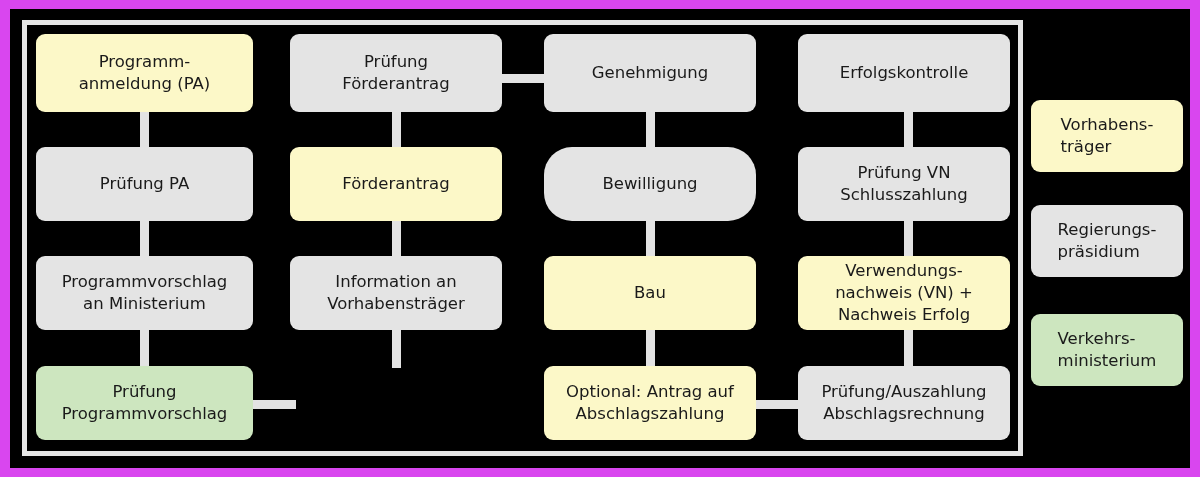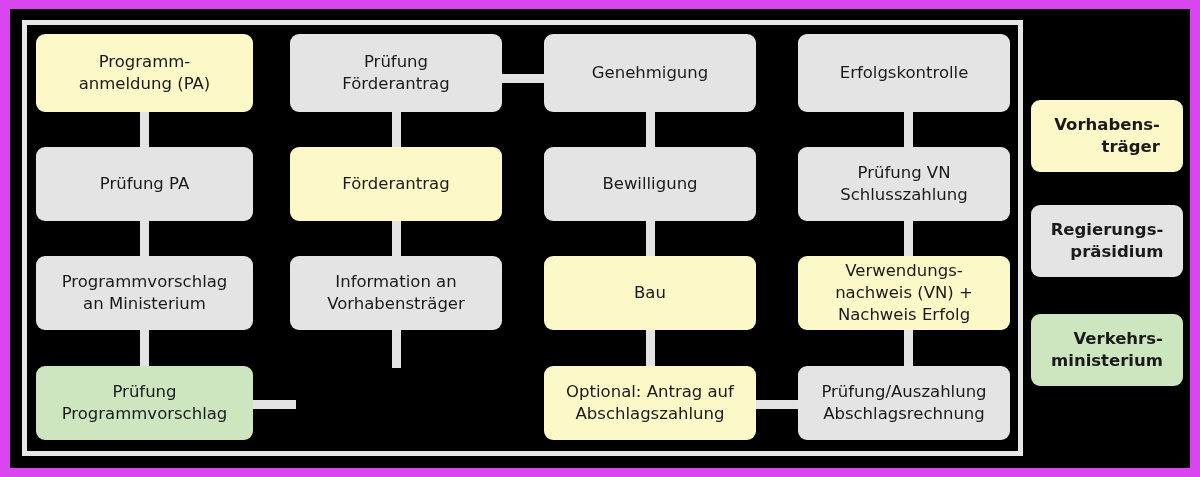--- a/index.html
+++ b/index.html
@@ -76,26 +76,25 @@
   .fill-green  { background: #cde6bf; }
 
   
   .legend-box {
     position: absolute;
     box-sizing: border-box;
     border-radius: 9px;
     display: flex;
     align-items: center;
     justify-content: center;
-    text-align: right;
+    text-align: left;
     font-size: 16.5px;
     line-height: 1.32;
     color: #1a1a1a;
     white-space: pre-line;
-    font-weight: bold;
   }
 </style>
 </head>
 <body>
 
 <div id="canvas">
 
   <div class="black-frame"></div>
   <div class="inner-border"></div>
 
@@ -130,21 +129,21 @@
   <div class="node fill-green" style="left:36px; top:366px; width:217px; height:74px;">Prüfung
 Programmvorschlag</div>
 
   <div class="node fill-gray" style="left:290px; top:34px; width:212px; height:78px;">Prüfung
 Förderantrag</div>
   <div class="node fill-yellow" style="left:290px; top:147px; width:212px; height:74px;">Förderantrag</div>
   <div class="node fill-gray" style="left:290px; top:256px; width:212px; height:74px;">Information an
 Vorhabensträger</div>
 
   <div class="node fill-gray" style="left:544px; top:34px; width:212px; height:78px;">Genehmigung</div>
-  <div class="node fill-gray" style="left:544px; top:147px; width:212px; height:74px;">Bewilligung</div>
+  <div class="node fill-gray" style="left:544px; top:147px; width:212px; height:74px;border-radius:28px;">Bewilligung</div>
   <div class="node fill-yellow" style="left:544px; top:256px; width:212px; height:74px;">Bau</div>
   <div class="node fill-yellow" style="left:544px; top:366px; width:212px; height:74px;text-align:center;">Optional: Antrag auf
 Abschlagszahlung</div>
 
   <div class="node fill-gray" style="left:798px; top:34px; width:212px; height:78px;">Erfolgskontrolle</div>
   <div class="node fill-gray" style="left:798px; top:147px; width:212px; height:74px;">Prüfung VN
 Schlusszahlung</div>
   <div class="node fill-yellow" style="left:798px; top:256px; width:212px; height:74px;">Verwendungs-
 nachweis (VN) +
 Nachweis Erfolg</div>

